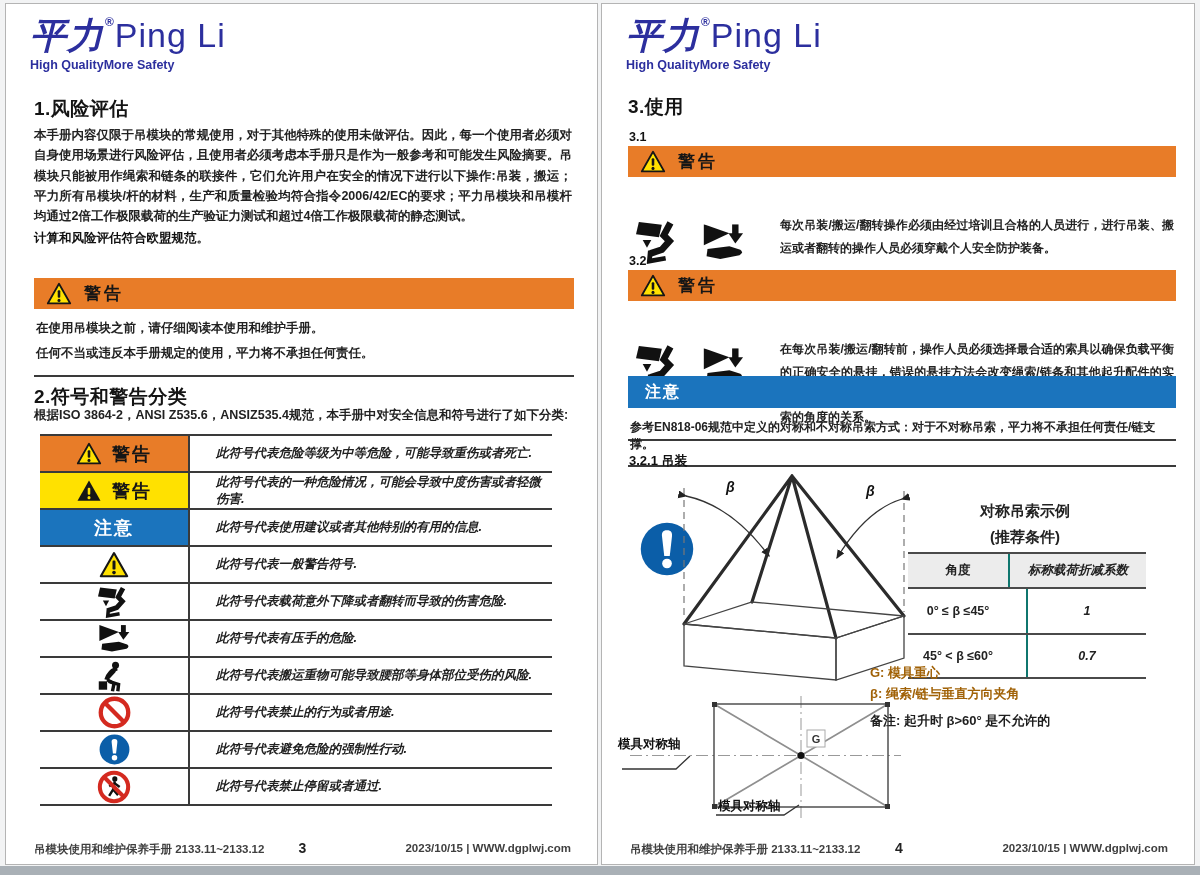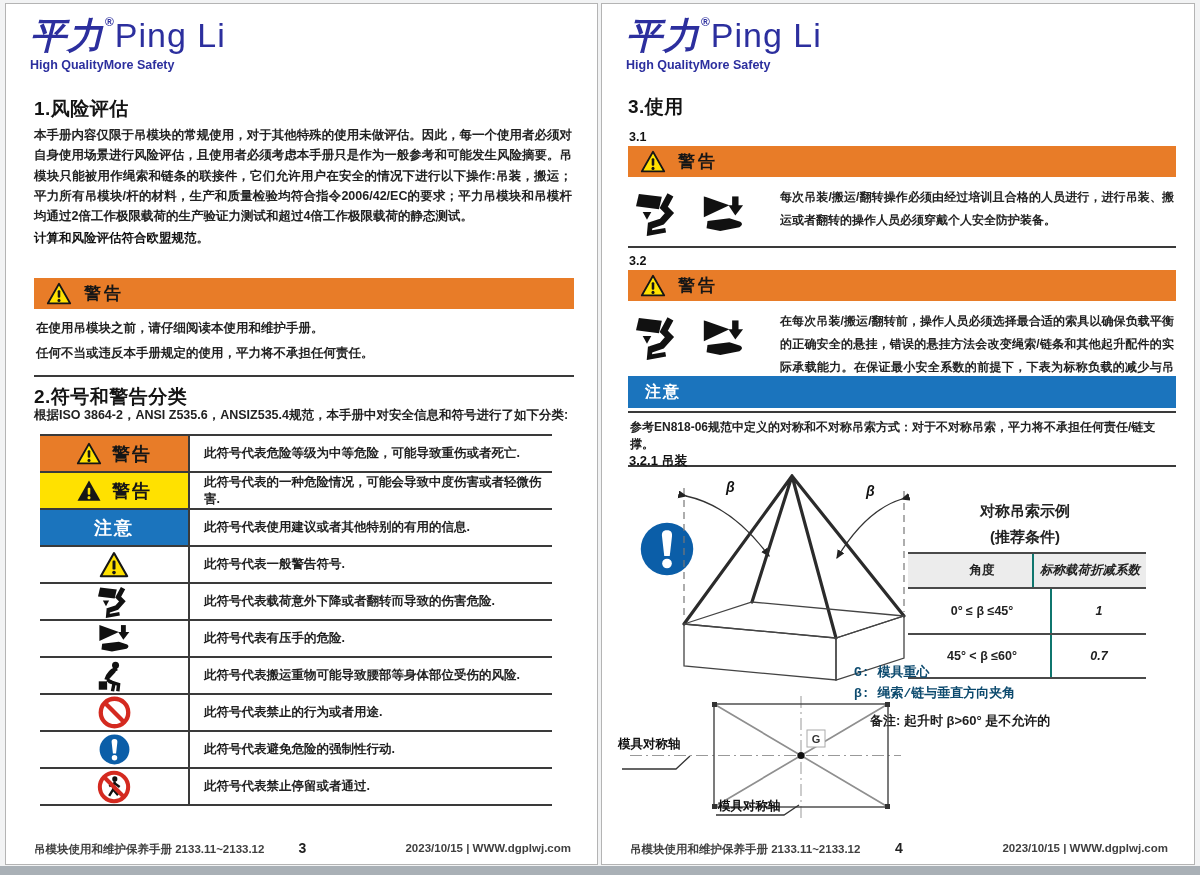--- a/index.html
+++ b/index.html
@@ -34,21 +34,21 @@
   .bodytext{position:absolute;left:28px;width:538px;font-size:12.5px;font-weight:600;
     line-height:1.62;color:#222;text-align:justify;}
   .boldnote{position:absolute;left:28px;font-size:12.5px;font-weight:800;color:#111;}
 
   
   .warnbox{position:absolute;left:28px;width:540px;}
   .warn-head{height:31px;background:var(--orange);display:flex;align-items:center;gap:12px;padding-left:12px;}
   .warn-head-label{font-size:17px;font-weight:900;color:#161616;letter-spacing:3px;}
   .warn-lines{padding:7px 2px 9px 2px;border-bottom:2px solid var(--rule);}
   .warn-line{font-size:12.5px;font-weight:600;line-height:2.0;color:#222;}
-  .warn-body{display:flex;align-items:flex-start;padding:9px 0 10px 0;border-bottom:2px solid var(--rule);}
+  .warn-body{display:flex;align-items:flex-start;padding:9px 0 10px 0;border-bottom:2px solid var(--rule);margin-top:28px;}
   .warn-body-icons{width:152px;display:flex;align-items:center;gap:22px;padding:6px 0 0 8px;flex:none;}
   .warn-body-text{flex:1;font-size:12px;font-weight:600;line-height:1.9;color:#222;text-align:justify;padding-right:2px;}
   .sub-label{position:absolute;left:27px;font-size:12.5px;font-weight:800;color:#111;}
 
   .noticebox{position:absolute;left:28px;width:540px;}
   .notice-head{height:32px;background:var(--nblue);display:flex;align-items:center;padding-left:17px;}
   .notice-head-label{font-size:16px;font-weight:800;color:#fff;letter-spacing:2px;}
   .notice-line{padding:11px 0 12px 2px;border-bottom:2px solid var(--rule);
     font-size:12px;font-weight:600;color:#222;}
 
@@ -56,42 +56,42 @@
   .symtable{position:absolute;left:34px;top:430px;width:512px;border-top:2px solid var(--rule);}
   .symrow{display:flex;align-items:stretch;height:37px;border-bottom:2px solid var(--rule);}
   .symcell-icon{width:150px;flex:none;border-right:2px solid var(--rule);
     display:flex;align-items:center;justify-content:center;}
   .symbanner{width:100%;height:100%;display:flex;align-items:center;justify-content:center;gap:10px;}
   .symbanner .blabel{font-size:18px;font-weight:900;color:#161616;letter-spacing:2px;}
   .symbanner.orange{background:var(--orange);}
   .symbanner.yellow{background:var(--yellow);}
   .symbanner.blue{background:var(--nblue);}
   .symbanner.blue .blabel{color:#fff;}
-  .symcell-desc{flex:1;display:flex;align-items:center;padding-left:14px;
-    font-size:12.5px;font-weight:600;color:#222;}
+  .symcell-desc{flex:1;display:flex;align-items:center;padding-left:26px;
+    font-size:12.5px;font-weight:600;color:#222;font-style:italic;}
 
   
   .footer{position:absolute;left:28px;right:26px;top:838px;font-size:11.5px;font-weight:700;color:#3f3f3f;}
   .footer .f-left{position:absolute;left:0;top:0;}
   .footer .f-page{position:absolute;left:50%;transform:translateX(-50%);top:-2px;font-size:14px;color:#222;}
   .footer .f-right{position:absolute;right:0;top:0;}
 
   
   .mandatory-big{position:absolute;left:36px;top:516px;width:58px;height:58px;}
   .pyramid-svg{position:absolute;left:72px;top:462px;width:240px;height:230px;}
   .sling-title{position:absolute;left:300px;top:494px;width:246px;text-align:center;
     font-size:15px;font-weight:600;color:#222;line-height:1.75;}
   .sling-table{position:absolute;left:306px;top:548px;width:238px;font-weight:600;color:#222;}
   .st-row{display:flex;border-top:2px solid #4a4a4a;}
   .st-row:last-child{border-bottom:2px solid #4a4a4a;}
-  .st-c1{width:100px;flex:none;display:flex;align-items:center;justify-content:center;text-align:center;margin-left:24px;}
+  .st-c1{width:100px;flex:none;display:flex;align-items:center;justify-content:center;text-align:center;}
   .st-c2{flex:1;border-left:2px solid #0f766e;display:flex;align-items:center;justify-content:center;text-align:left;font-style:italic;}
   .st-head{height:35px;background:#ececec;font-size:12.5px;}
   .st-data{height:46px;font-size:12.5px;gap:18px;}
-  .legend{position:absolute;left:252px;top:658px;font-size:13px;font-weight:700;color:#0c4a6e;line-height:1.65;font-family:Liberation Mono, monospace;}
+  .legend{position:absolute;left:268px;top:658px;font-size:13px;font-weight:700;color:#a16207;line-height:1.65;}
   .legend-note{position:absolute;left:268px;top:708px;font-size:13px;font-weight:600;color:#1e1e1e;}
   .legend-note b{font-weight:800;}
   .rectdiag-svg{position:absolute;left:12px;top:690px;width:292px;height:132px;}
   .axis-label{position:absolute;font-size:12.5px;font-weight:800;color:#111;}
   .axis-left{left:16px;top:732px;}
   .axis-bottom{left:116px;top:794px;}
 </style>
 </head>
 <body>
 

